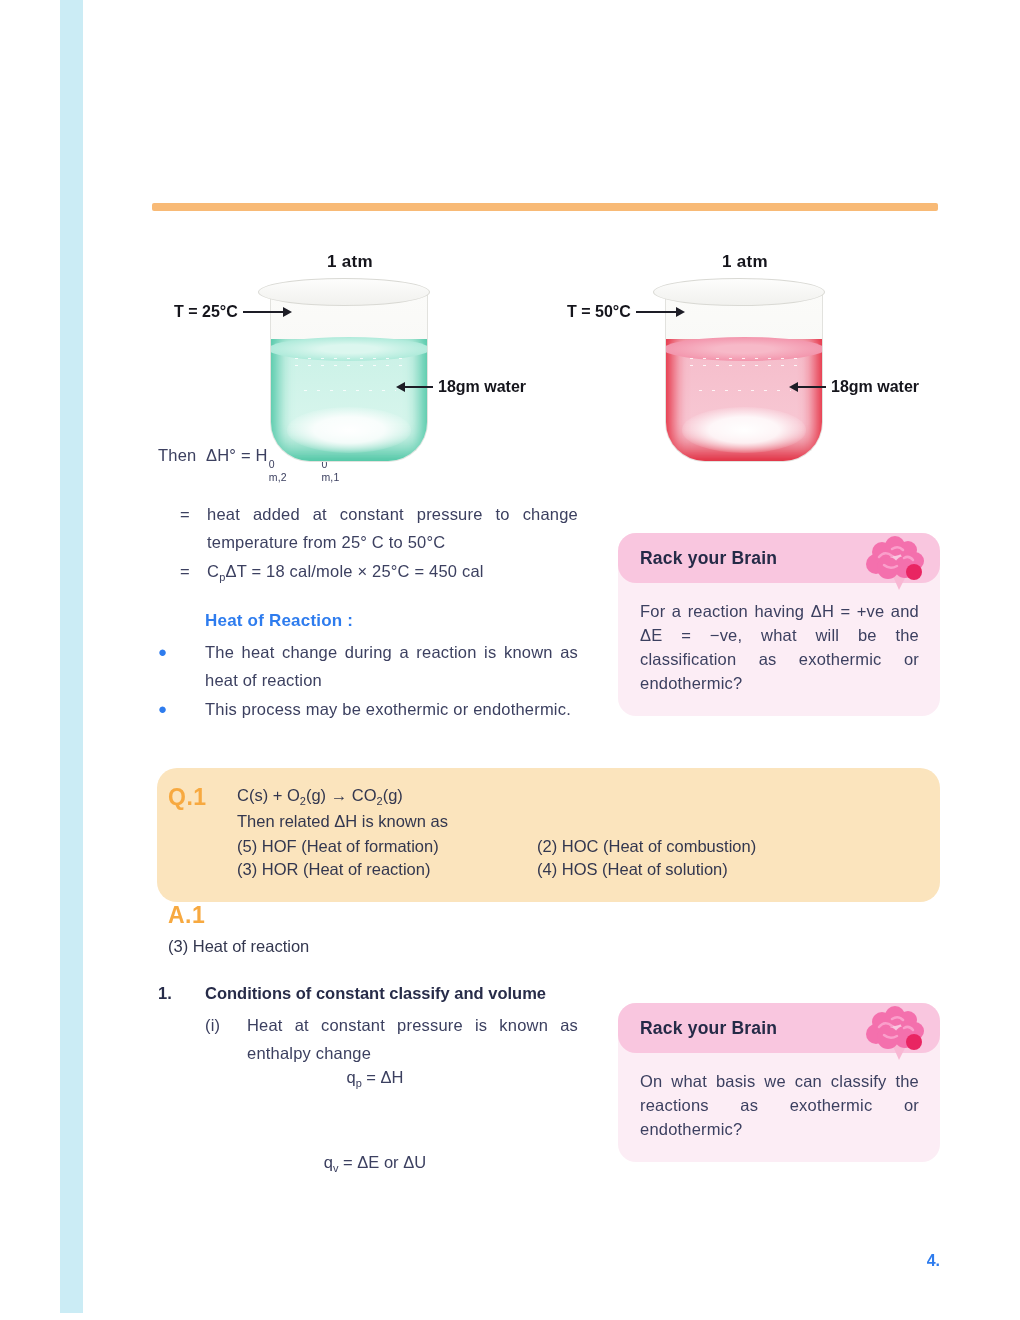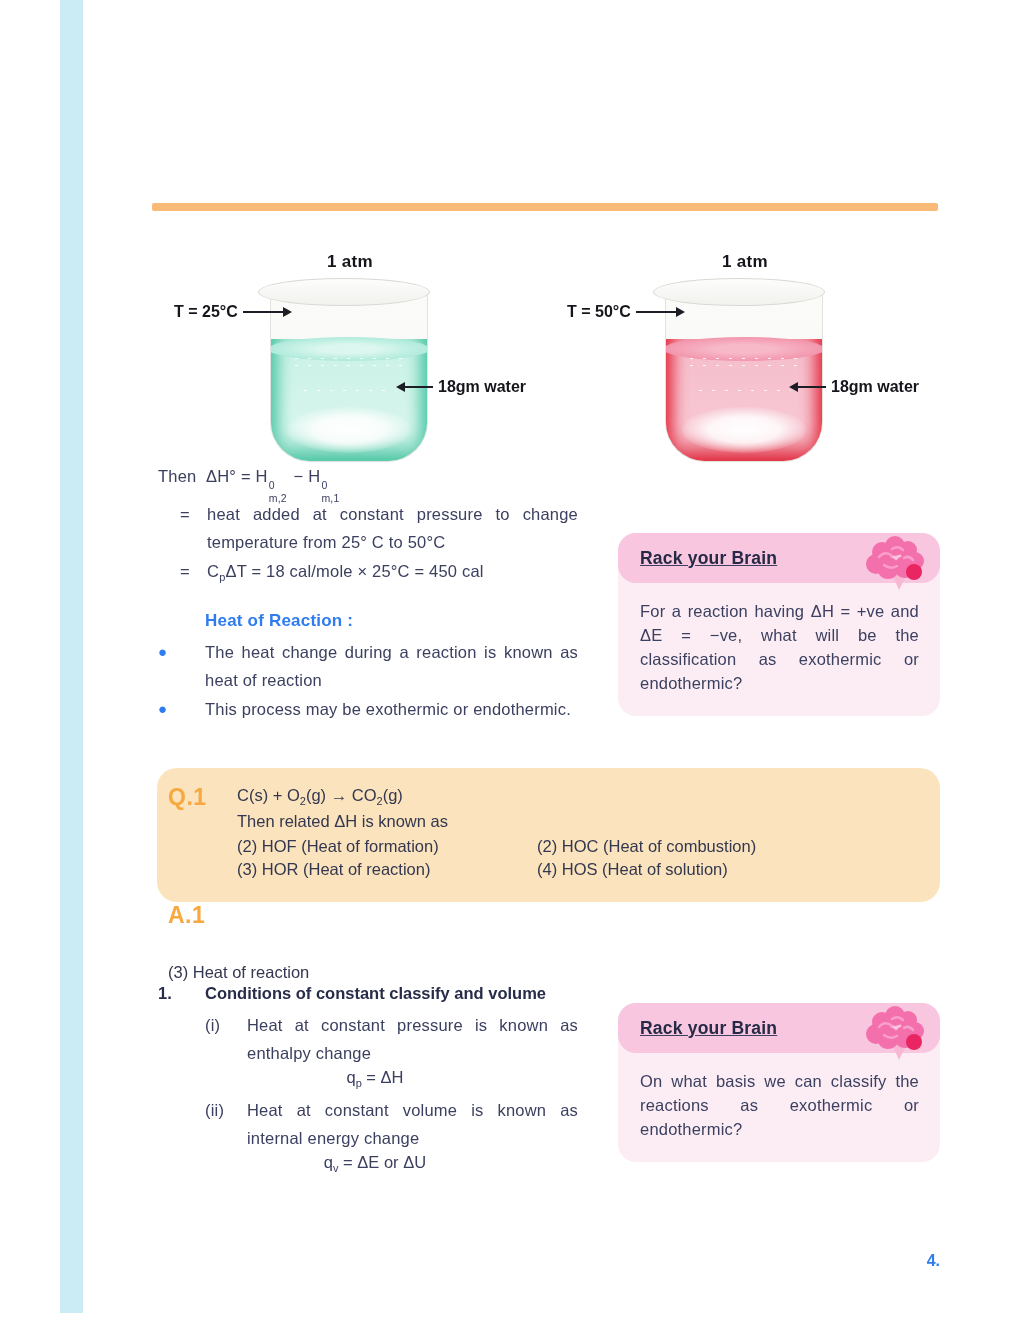--- a/index.html
+++ b/index.html
@@ -57,36 +57,36 @@
 
   .eq-row { position:absolute; display:flex; }
   .eq-sign { width:27px; flex:none; }
 
   .bullet-row { position:absolute; display:flex; }
   .bullet-dot { width:47px; flex:none; color:#2E7CEE; font-size:15px; line-height:1.8; }
 
   
   .rack-box { position:absolute; left:618px; width:322px; background:#FCEDF5; border-radius:18px; }
   .rack-header { position:relative; height:50px; background:#F9C6DF; border-radius:18px;
-                 display:flex; align-items:center; padding-left:22px;text-decoration:underline; }
+                 display:flex; align-items:center; padding-left:22px; }
   .rack-title { font-size:17.5px; font-weight:bold; color:#252A47; letter-spacing:.2px; }
   .brain-svg { position:absolute; right:12px; top:1px; }
   .rack-body { padding:17px 21px 20px 22px; font-size:16.5px; line-height:1.45; color:#3C4060;
                text-align:justify; letter-spacing:.2px; }
 
   
   .q-box { position:absolute; left:157px; top:768px; width:783px; background:#FBE4BD;
            border-radius:20px; padding:16px 20px 20px 11px; display:flex; }
   .qa-label { font-size:23px; font-weight:bold; color:#F7A940; letter-spacing:.5px; }
   .q-label { width:69px; flex:none; }
   .q-content { flex:1; font-size:16.5px; line-height:1.43; color:#33374F; }
   .q-options { display:grid; grid-template-columns:300px auto; margin-top:1px; }
   .a-row { position:absolute; left:168px; top:902px; display:flex; align-items:flex-start;flex-direction:column; }
   .a-label { width:77px; flex:none; }
-  .a-text { font-size:16.5px; line-height:1.5; padding-top:5px; color:#33374F;margin-top:26px; }
+  .a-text { font-size:16.5px; line-height:1.5; padding-top:5px; color:#33374F; }
 
   .num-row { position:absolute; display:flex; font-weight:bold; color:#272C49; font-size:16.5px; }
   .sub-row { position:absolute; display:flex; }
   .sub-mark { width:42px; flex:none; }
   .formula-line { position:absolute; text-align:center; font-size:16.5px; color:#3C4060; }
 
   .page-num { position:absolute; right:80px; top:1252px; font-size:16px; font-weight:bold; color:#2E7CEE; }
 </style>
 </head>
 <body>
@@ -131,21 +131,21 @@
     <div class="bk-label" style="left:12px; top:53px;">
       <span>T = 50°C</span>
       <span class="arr arr-right"></span>
     </div>
     <div class="bk-label" style="left:241px; top:128px;">
       <span class="arr arr-left"></span>
       <span>18gm water</span>
     </div>
   </div>
 
-  <div class="abs body-text" style="left:158px; top:462px;text-align:right;">
+  <div class="abs body-text" style="left:158px; top:441px;text-align:right;">
     <span>Then</span>&nbsp;
     <span>ΔH°</span>
     <span>=</span>
     <span>H</span><span class="stack">
         <span class="top">0</span>
         <span>m,2</span>
       </span>
     <span>−</span>
     <span>H</span><span class="stack">
         <span class="top">0</span>
@@ -199,21 +199,21 @@
     </div>
     <div class="rack-body">For a reaction having ΔH = +ve and ΔE = −ve, what will be the classification as exothermic or endothermic?</div>
   </div>
 
   <div class="q-box">
     <div class="qa-label q-label">Q.1</div>
     <div class="q-content">
       <div><span>C(s) + O</span><sub>2</sub><span>(g) → CO</span><sub>2</sub><span>(g)</span></div>
       <div>Then related ΔH is known as</div>
       <div class="q-options">
-        <span>(2) HOF (Heat of formation)</span>
+        <span>(5) HOF (Heat of formation)</span>
         <span>(2) HOC (Heat of combustion)</span>
         <span>(3) HOR (Heat of reaction)</span>
         <span>(4) HOS (Heat of solution)</span>
       </div>
     </div>
   </div>
 
   <div class="a-row">
     <div class="qa-label a-label">A.1</div>
     <div class="a-text">(3) Heat of reaction</div>
@@ -227,24 +227,20 @@
 
   <div class="sub-row body-text" style="left:205px; top:1011px; width:373px;">
     <span class="sub-mark">(i)</span>
     <span class="justify" style="flex:1;">Heat at constant pressure is known as enthalpy change</span>
   </div>
 
   <div class="formula-line" style="left:205px; top:1068px; width:340px;">
     <span>q</span><sub>p</sub><span> = ΔH</span>
   </div>
 
-  <div class="sub-row body-text" style="left:205px; top:1096px; width:373px;">
-    <span class="sub-mark">(ii)</span>
-    <span class="justify" style="flex:1;">Heat at constant volume is known as internal energy change</span>
-  </div>
 
   <div class="formula-line" style="left:205px; top:1153px; width:340px;">
     <span>q</span><sub>v</sub><span> = ΔE or ΔU</span>
   </div>
 
   <div class="rack-box" style="top:1003px;">
     <div class="rack-header">
       <span class="rack-title">Rack your Brain</span>
       <svg class="brain-svg" width="66" height="58" viewBox="0 0 66 58">
         <polygon points="30,40 45,40 37,56" fill="#F8B8D4"></polygon>

